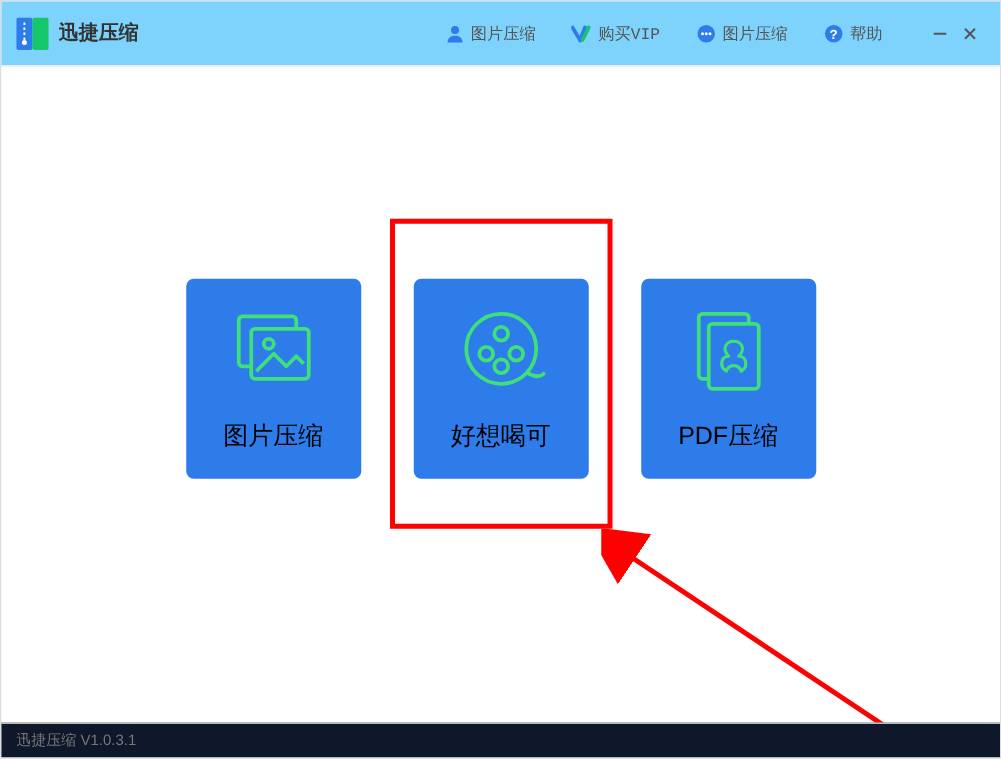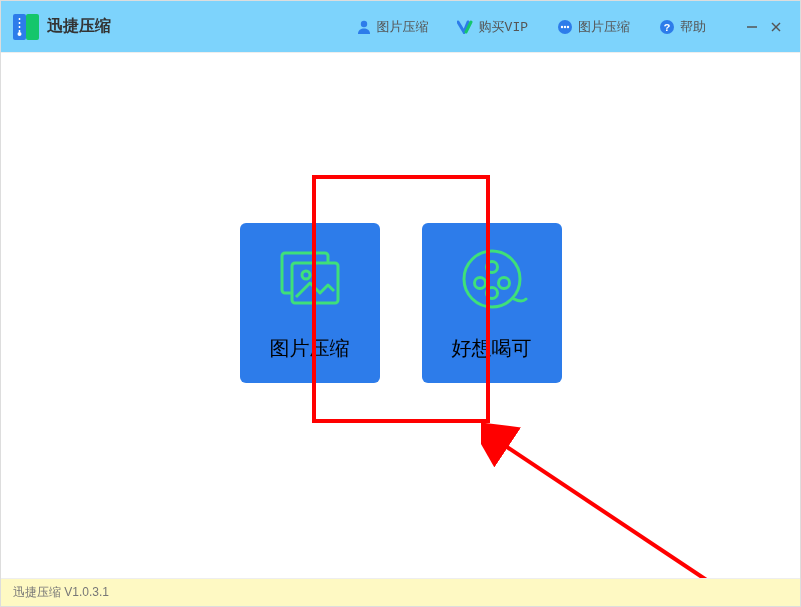--- a/index.html
+++ b/index.html
@@ -116,21 +116,21 @@
       width: 280px;
       height: 200px;
       pointer-events: none;
     }
     .statusbar {
       position: absolute;
       bottom: 0;
       left: 0;
       right: 0;
       height: 28px;
-      background: #fef9c3;
+      background: #0f172a;
       display: flex;
       align-items: center;
       padding: 0 12px;
       font-size: 12px;
       color: #777;
       border-top: 1px solid #eee;
     }
   </style>
 </head>
 <body>
@@ -226,20 +226,30 @@
           <circle cx="36" cy="22" r="5.5" fill="none" stroke="#3fe07a" stroke-width="3"></circle>
           <circle cx="24" cy="38" r="5.5" fill="none" stroke="#3fe07a" stroke-width="3"></circle>
           <circle cx="48" cy="38" r="5.5" fill="none" stroke="#3fe07a" stroke-width="3"></circle>
           <circle cx="36" cy="48" r="5.5" fill="none" stroke="#3fe07a" stroke-width="3"></circle>
           <path d="M58 54 Q66 58 70 54" fill="none" stroke="#3fe07a" stroke-width="3" stroke-linecap="round"></path>
         </svg>
       </div>
       <div class="card-label">好想喝可</div>
     </div>
 
+    <div class="card">
+      <div class="card-icon">
+        <svg viewBox="0 0 72 72" width="72" height="72">
+          <rect x="12" y="6" width="40" height="52" rx="3" fill="none" stroke="#3fe07a" stroke-width="3"></rect>
+          <rect x="20" y="14" width="40" height="52" rx="3" fill="#2d7cea" stroke="#3fe07a" stroke-width="3"></rect>
+          <path d="M40 28 C46 28 50 34 44 40 C50 40 52 48 46 52 C44 46 36 46 34 52 C28 48 30 40 36 40 C30 34 34 28 40 28 Z" fill="none" stroke="#3fe07a" stroke-width="2.5" stroke-linejoin="round"></path>
+        </svg>
+      </div>
+      <div class="card-label">PDF压缩</div>
+    </div>
 
   </div>
 
   <div class="highlight-box"></div>
 
   <svg class="arrow-annotation" viewBox="0 0 280 200">
     <defs>
       <marker id="ah" markerWidth="12" markerHeight="12" refX="2" refY="6" orient="auto">
         <path d="M0 0 L12 6 L0 12 Z" fill="#ff0000"></path>
       </marker>

